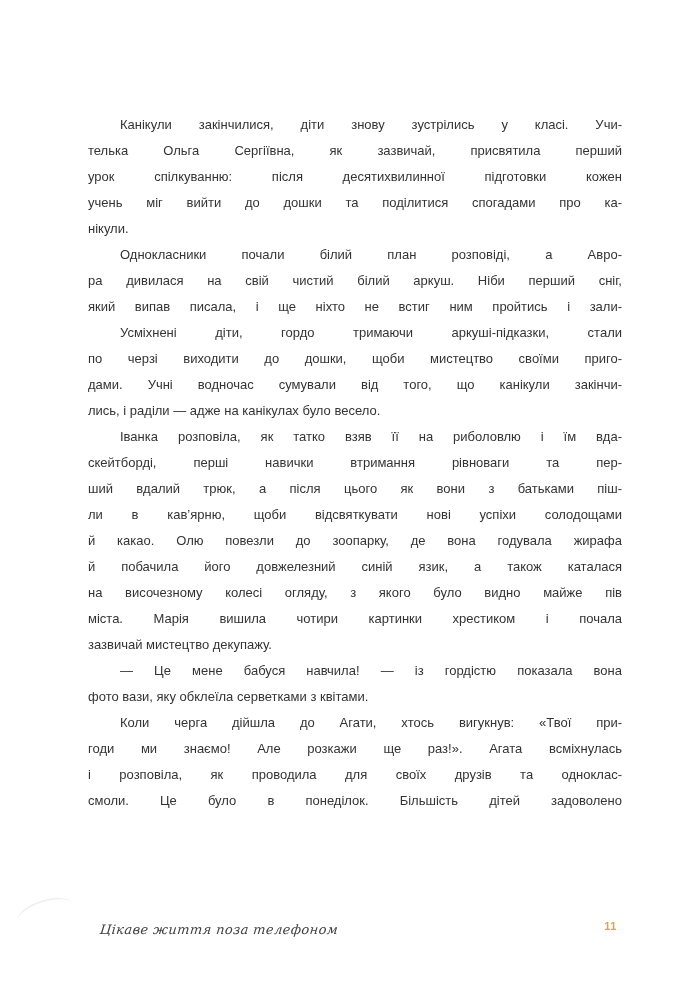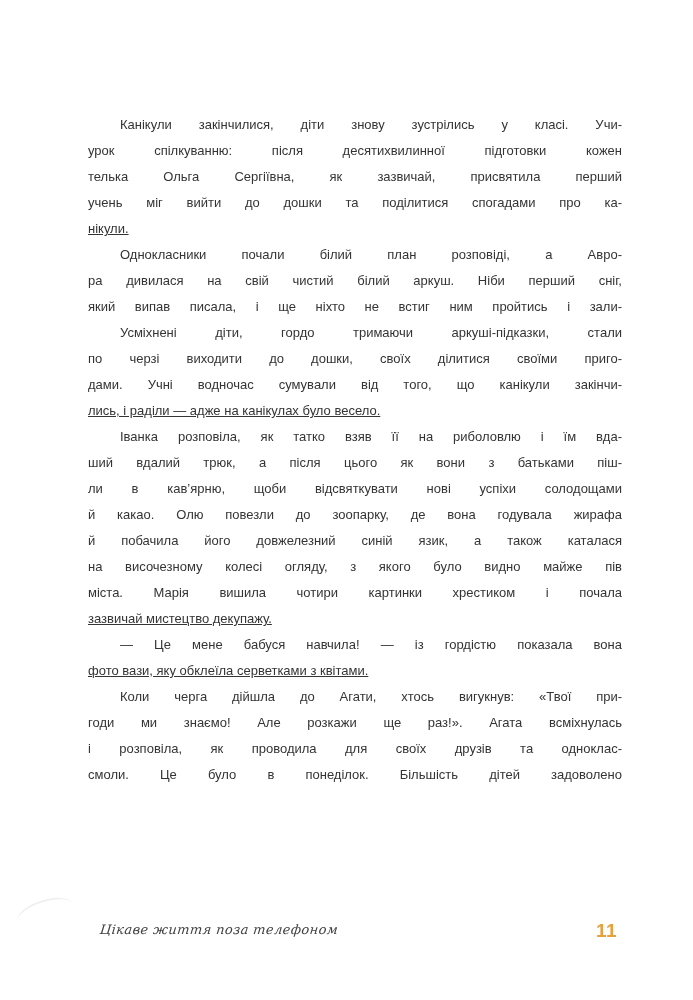--- a/index.html
+++ b/index.html
@@ -26,21 +26,21 @@
     overflow: hidden;
     text-align: justify;
     white-space: normal;
   }
   .ln.j::after {
     content: "";
     display: inline-block;
     width: 100%;
     height: 0;
   }
-  .ln.last { text-align: left; text-decoration: underline; }
+  .ln.last { text-align: left; }
   .ind { text-indent: 32px; }
   .footer {
     position: absolute;
     left: 0;
     top: 918px;
     width: 693px;
     height: 32px;
   }
   .running-title {
     position: absolute;
@@ -50,21 +50,21 @@
     font-style: italic;
     font-size: 13px;
     letter-spacing: 0.4px;
     color: #414141;
     transform: skewX(-6deg);
   }
   .page-number {
     position: absolute;
     right: 76px;
     top: 2px;
-    font-size: 19px;
+    font-size: 11px;
     font-weight: bold;
     color: #e8a03a;
     letter-spacing: 0.5px;
   }
   .crease {
     position: absolute;
     left: 16px;
     top: 900px;
     width: 58px;
     height: 24px;
@@ -76,41 +76,42 @@
 </style>
 </head>
 <body>
 
 <div class="page">
 
   <div class="textblock">
 
     <div class="para">
       <div class="ln j ind">Канікули закінчилися, діти знову зустрілись у класі. Учи-</div>
+      <div class="ln j">телька Ольга Сергіївна, як зазвичай, присвятила перший</div>
       <div class="ln j">урок спілкуванню: після десятихвилинної підготовки кожен</div>
-      <div class="ln j">телька Ольга Сергіївна, як зазвичай, присвятила перший</div>
       <div class="ln j">учень міг вийти до дошки та поділитися спогадами про ка-</div>
       <div class="ln last">нікули.</div>
     </div>
 
     <div class="para">
       <div class="ln j ind">Однокласники почали білий план розповіді, а Авро-</div>
       <div class="ln j">ра дивилася на свій чистий білий аркуш. Ніби перший сніг,</div>
       <div class="ln j">який випав писала, і ще ніхто не встиг ним пройтись і зали-</div>
     </div>
 
     <div class="para">
       <div class="ln j ind">Усміхнені діти, гордо тримаючи аркуші-підказки, стали</div>
-      <div class="ln j">по черзі виходити до дошки, своїх ділитися своїми приго-</div>
+      <div class="ln j">по черзі виходити до дошки, щоби мистецтво своїми приго-</div>
       <div class="ln j">дами. Учні водночас сумували від того, що канікули закінчи-</div>
       <div class="ln last">лись, і раділи — адже на канікулах було весело.</div>
     </div>
 
     <div class="para">
       <div class="ln j ind">Іванка розповіла, як татко взяв її на риболовлю і їм вда-</div>
+      <div class="ln j">скейтборді, перші навички втримання рівноваги та пер-</div>
       <div class="ln j">ший вдалий трюк, а після цього як вони з батьками піш-</div>
       <div class="ln j">ли в кав’ярню, щоби відсвяткувати нові успіхи солодощами</div>
       <div class="ln j">й какао. Олю повезли до зоопарку, де вона годувала жирафа</div>
       <div class="ln j">й побачила його довжелезний синій язик, а також каталася</div>
       <div class="ln j">на височезному колесі огляду, з якого було видно майже пів</div>
       <div class="ln j">міста. Марія вишила чотири картинки хрестиком і почала</div>
       <div class="ln last">зазвичай мистецтво декупажу.</div>
     </div>
 
     <div class="para">

